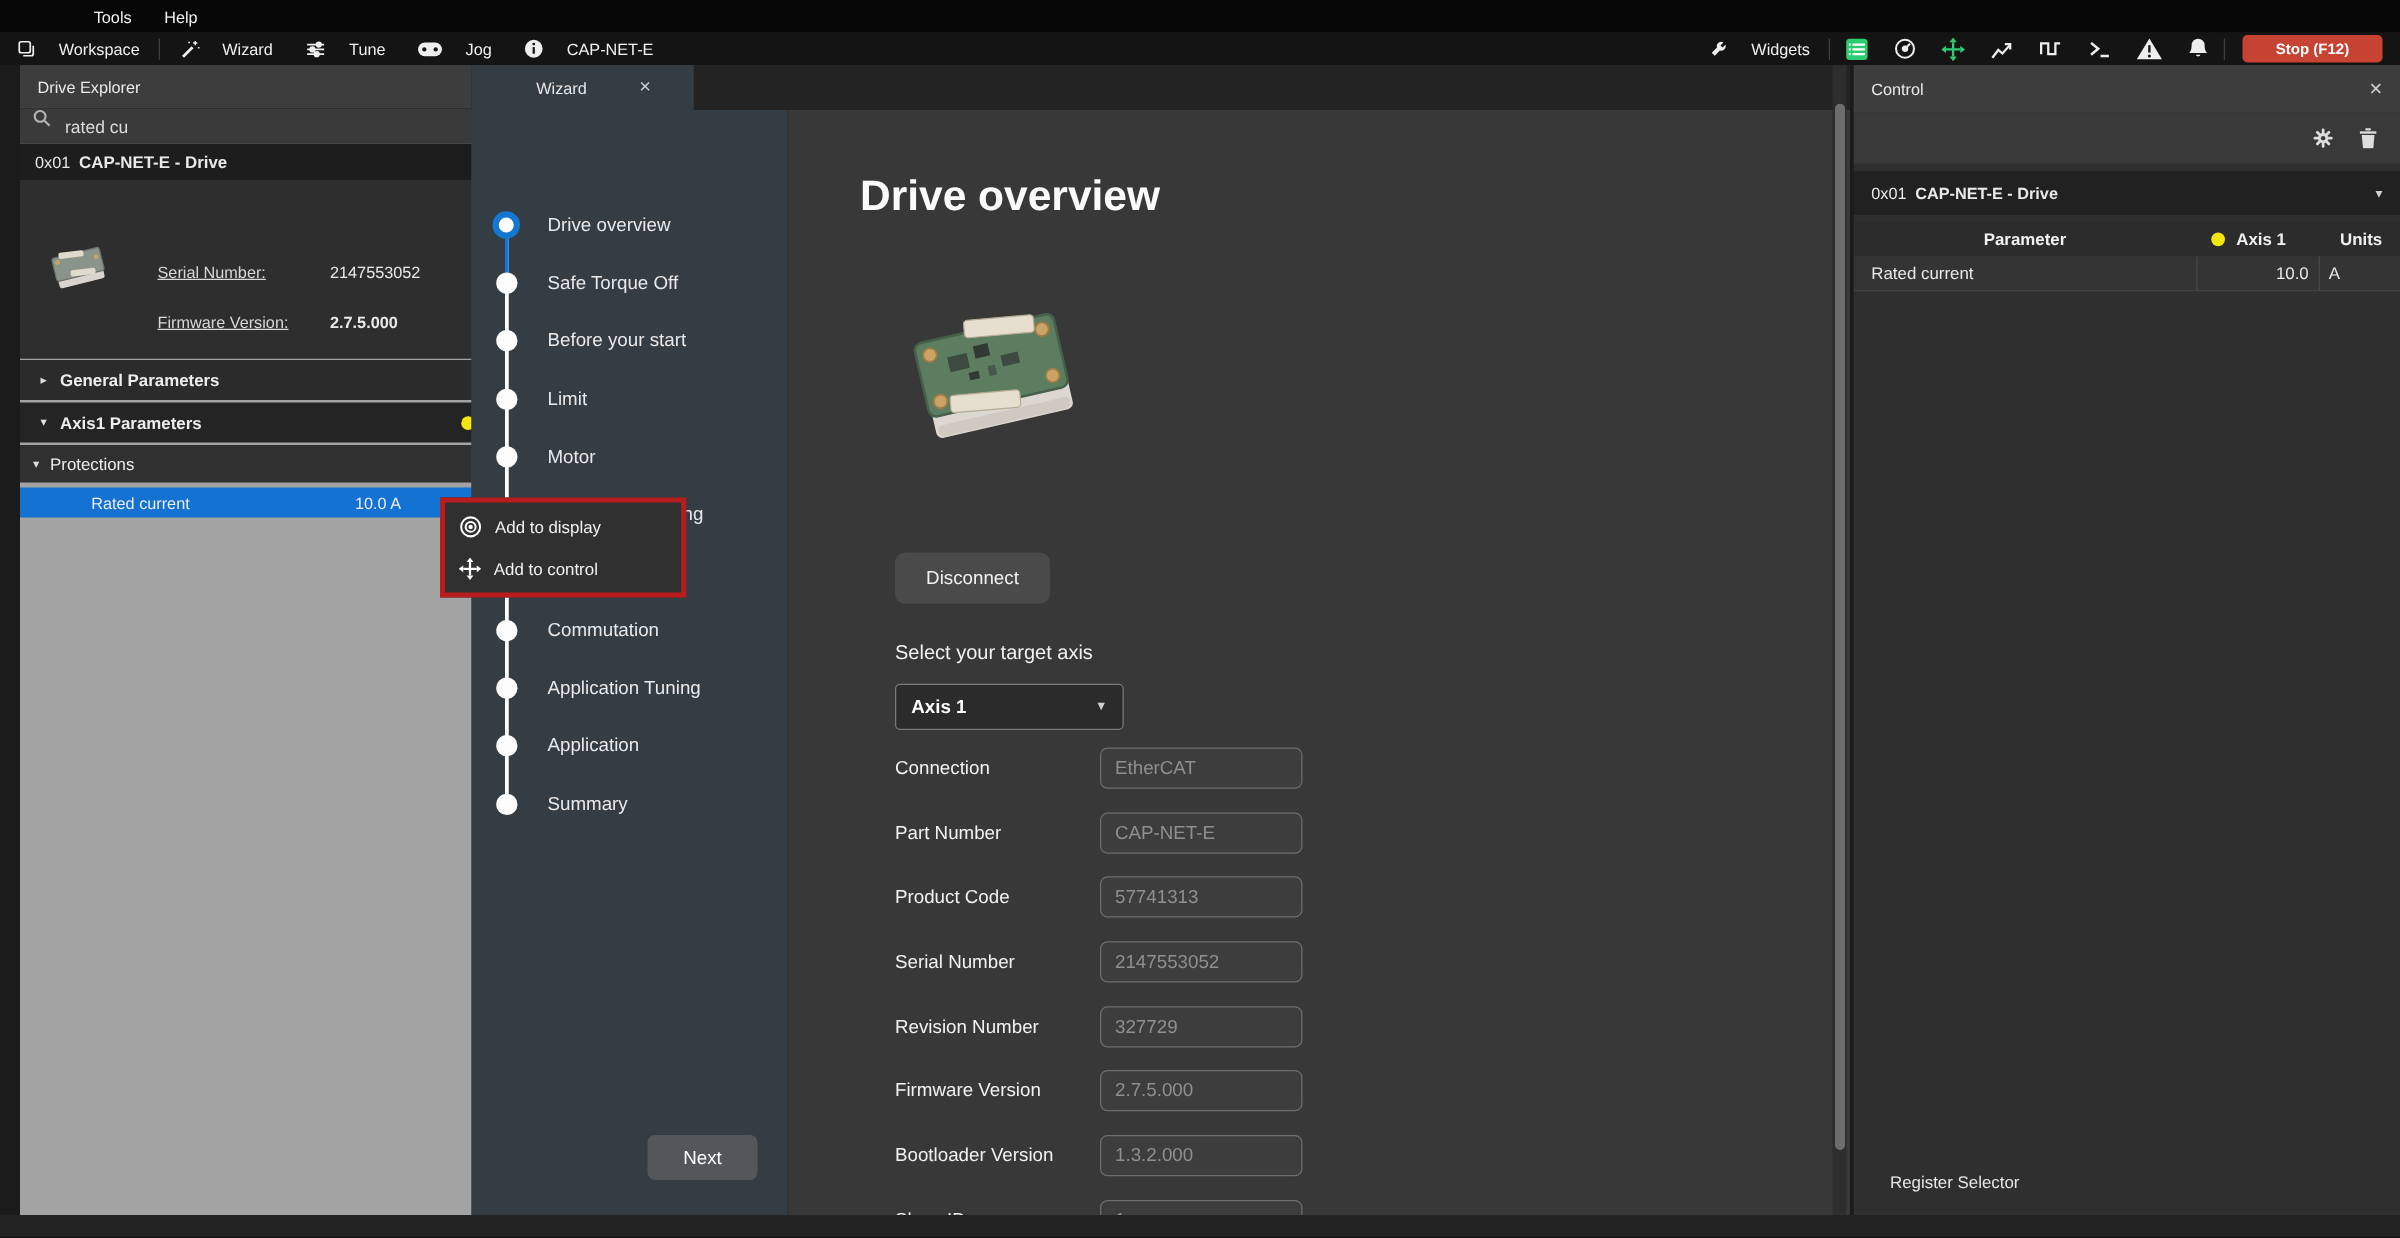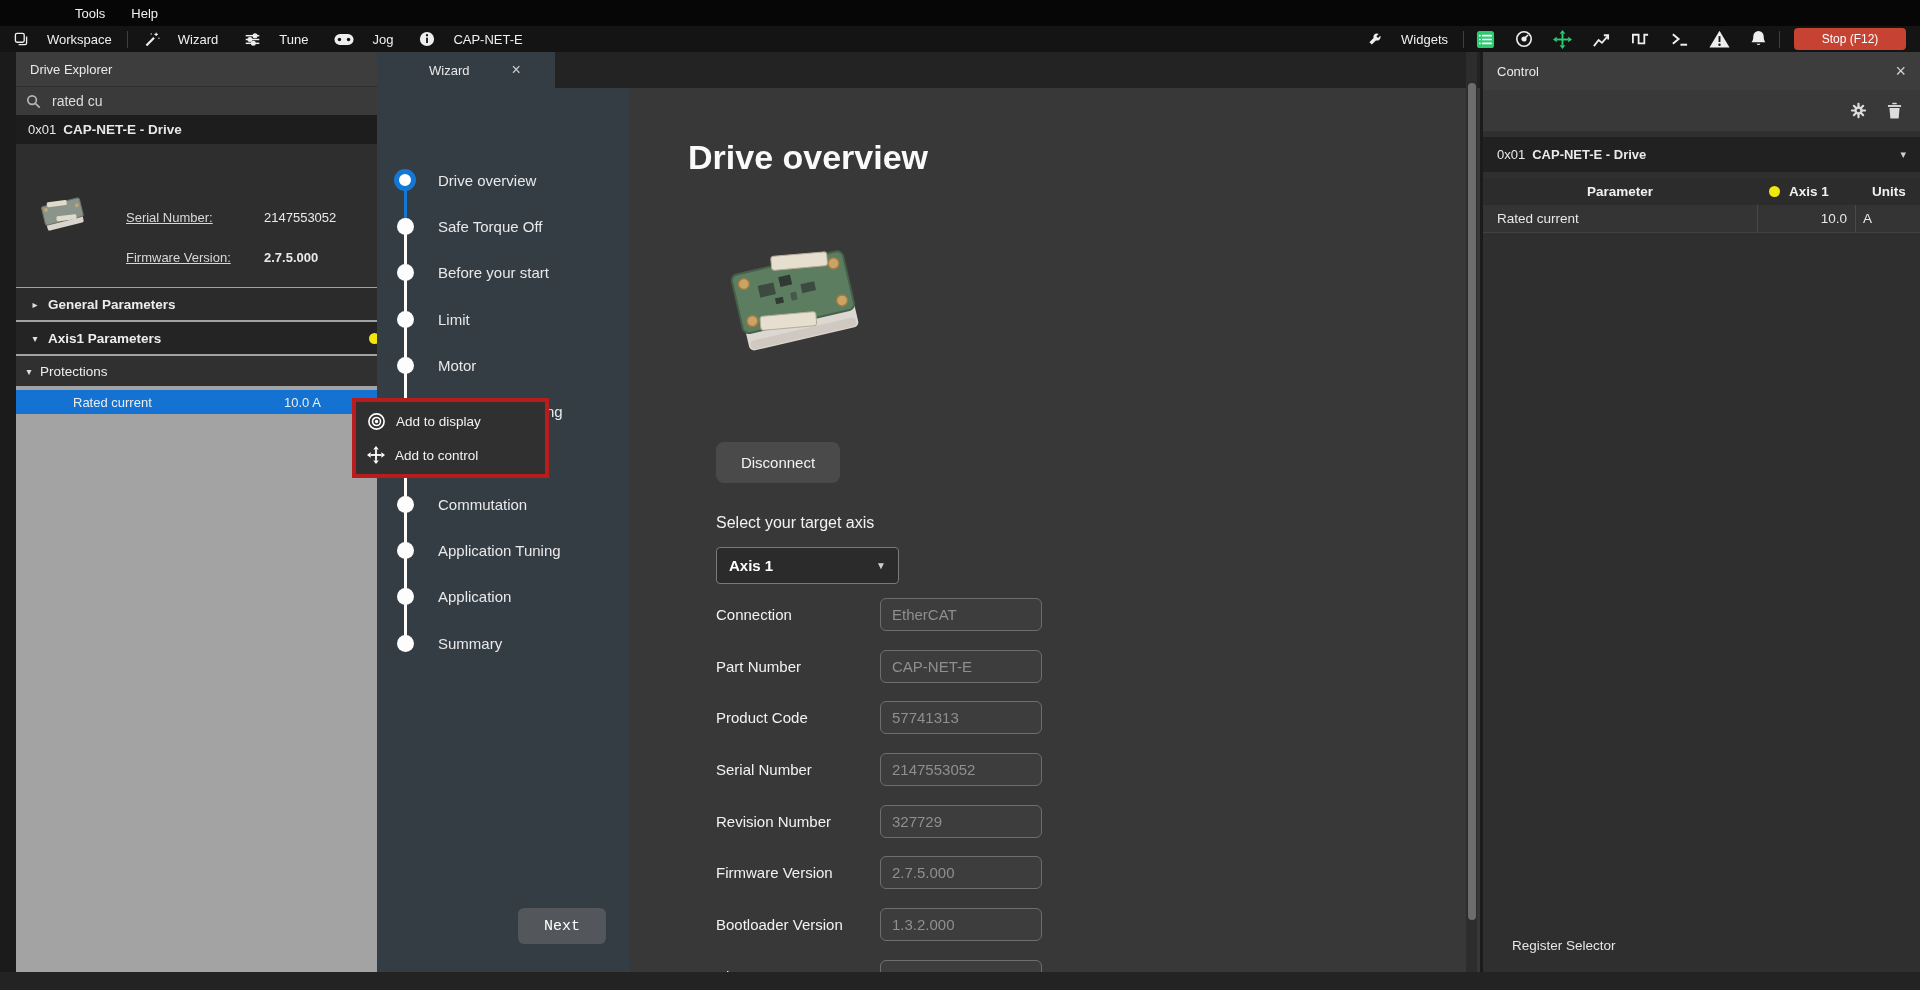--- a/index.html
+++ b/index.html
@@ -10,27 +10,27 @@
   .menubar{position:absolute;left:0;top:0;width:1920px;height:26px;background:#060606;display:flex;align-items:center;}
   .menubar span{padding:0 13px;font-size:13px;color:#f2f2f2;}
   .menubar span:first-child{padding-left:28px;margin-top:48px;}
 
   
   .toolbar{position:absolute;left:0;top:26px;width:1920px;height:26px;background:#141414;display:flex;align-items:center;font-size:13px;color:#f0f0f0;}
   .tb-item{display:flex;align-items:center;gap:18px;padding:0 13px;height:100%;}
   .tb-sep{width:1px;height:17px;background:#3e3e3e;margin:0 2px;}
   .tb-right{margin-left:auto;display:flex;align-items:center;}
   .tb-icon{display:flex;align-items:center;justify-content:center;padding:0 10px;height:100%;}
-  .stop-btn{background:#c64334;color:#fff;font-weight:normal;font-size:12px;border-radius:4px;padding:4px 0;width:112px;text-align:center;margin:0 14px 0 12px;}
+  .stop-btn{background:#c64334;color:#fff;font-weight:bold;font-size:12px;border-radius:4px;padding:4px 0;width:112px;text-align:center;margin:0 14px 0 12px;}
 
   
   .left-panel{position:absolute;left:16px;top:52px;width:448px;height:920px;background:#a3a3a3;}
   .panel-header{height:34px;background:#3d3d3d;display:flex;align-items:center;font-size:13px;color:#eaeaea;padding:0 14px;}
   .close-x{margin-left:auto;font-size:18px;line-height:1;color:#cfcfcf;cursor:default;}
-  .search-row{height:28px;background:#3a3a3a;display:flex;align-items:center;gap:9px;padding:0 10px;border-top:1px solid #2e2e2e;}
+  .search-row{height:28px;background:#3a3a3a;display:flex;gap:9px;padding:0 10px;border-top:1px solid #2e2e2e;}
   .search-row input{background:transparent;border:none;outline:none;color:#dcdcdc;font-size:14px;font-family:"Liberation Sans",sans-serif;width:280px;}
   .device-row{height:29px;background:#1d1d1d;display:flex;align-items:center;gap:7px;padding:0 12px;font-size:13px;color:#e8e8e8;}
   .device-row b{font-size:13.5px;}
   .caret{margin-left:auto;font-size:11px;color:#cfcfcf;}
   .info-box{height:143px;background:#2e2e2e;position:relative;}
   .info-thumb{position:absolute;left:20px;top:48px;}
   .info-label{position:absolute;left:110px;font-size:13px;color:#d8d8d8;text-decoration:underline;}
   .info-value{position:absolute;left:248px;font-size:13px;color:#eaeaea;}
   .tree-row{position:absolute;left:0;width:376px;display:flex;align-items:center;font-size:13.5px;color:#ededed;box-sizing:border-box;}
   .tr-general{top:236px;height:32px;background:#2b2b2b;}
@@ -54,21 +54,21 @@
   .wizard-tab .close-x{margin-left:42px;font-size:16px;}
   .wizard-panel{position:absolute;left:377px;top:88px;width:253px;height:884px;background:#343c44;}
   .timeline{position:absolute;left:27px;top:92px;width:3px;height:463px;background:#fdfdfd;}
   .timeline-blue{position:absolute;left:27px;top:92px;width:3px;height:47px;background:#1478d2;}
   .steps{position:absolute;left:0;top:69px;width:253px;}
   .step{position:relative;height:46.3px;display:flex;align-items:center;}
   .step .dot{width:17px;height:17px;border-radius:50%;background:#fdfdfd;margin-left:20px;position:relative;z-index:2;}
   .step.active .dot{width:12px;height:12px;border:5px solid #1478d2;background:#fff;margin-left:17px;}
   .step .lbl{position:absolute;left:61px;font-size:15px;color:#e9e9e9;white-space:nowrap;}
   .step.fragment .lbl{left:169px;}
-  .next-btn{position:absolute;left:141px;top:820px;width:88px;height:36px;background:#53575b;border-radius:6px;color:#fff;font-size:15px;display:flex;align-items:center;justify-content:center;font-family:Liberation Mono, monospace;}
+  .next-btn{position:absolute;left:141px;top:820px;width:88px;height:36px;background:#53575b;border-radius:6px;color:#fff;font-size:15px;display:flex;align-items:center;justify-content:center;}
 
   
   .main{position:absolute;left:630px;top:88px;width:850px;height:884px;background:#383838;overflow:hidden;}
   .main-title{position:absolute;left:58px;top:50px;font-size:34px;font-weight:bold;color:#fafafa;}
   .drive-img{position:absolute;left:88px;top:146px;}
   .disconnect-btn{position:absolute;left:86px;top:354px;width:124px;height:41px;background:#4a4a4a;border-radius:8px;color:#f2f2f2;font-size:15px;display:flex;align-items:center;justify-content:center;}
   .select-label{position:absolute;left:86px;top:426px;font-size:16px;color:#f2f2f2;}
   .axis-select{position:absolute;left:86px;top:459px;width:183px;height:37px;box-sizing:border-box;background:#2b2b2b;border:1px solid #7a7a7a;border-radius:4px;display:flex;align-items:center;padding:0 12px;font-size:15px;font-weight:bold;color:#fff;}
   .axis-select .caret{font-size:10px;}
   .form{position:absolute;left:86px;top:510px;width:620px;}

